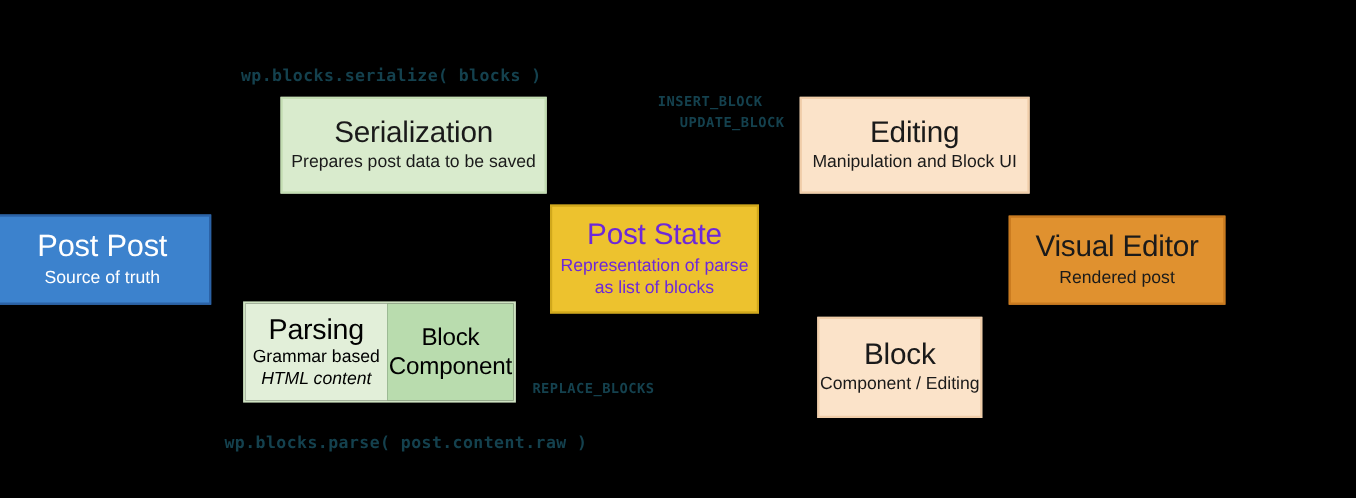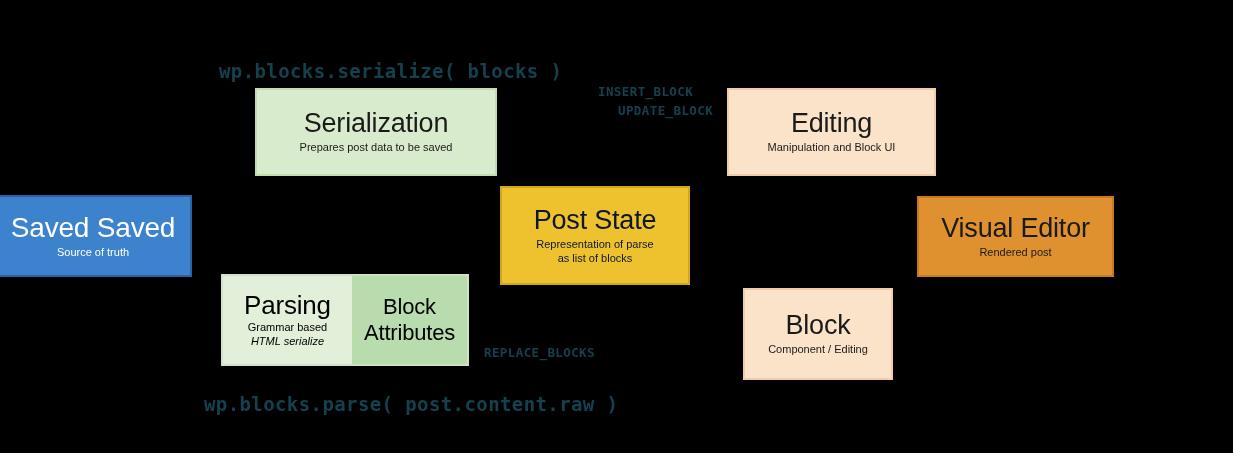--- a/index.html
+++ b/index.html
@@ -27,21 +27,21 @@
     text-align: center;
     line-height: 1.08;
   }
   .node .title {
     font-size: 27px;
     font-weight: 400;
     letter-spacing: -0.2px;
     margin-bottom: 3px;
   }
   .node .sub {
-    font-size: 11px;
+    font-size: 16px;
     font-weight: 400;
     line-height: 1.25;
   }
   .node .sub .ital {
     font-style: italic;
     display: block;
   }
 
   
   #node-saved-post {
@@ -88,21 +88,21 @@
   #node-block-attributes .title {
     font-size: 22px;
     line-height: 1.18;
     margin-bottom: 0;
   }
 
   #node-post-state {
     left: 500px; top: 186px; width: 190px; height: 99px;
     background: #edc22e;
     border: 2px solid #d1a81c;
-    color: #0f172a;
+    color: #6d28d9;
   }
 
   #node-editing {
     left: 727px; top: 88px; width: 209px; height: 88px;
     background: #fbe3c9;
     border: 2px solid #f0cda9;
     color: #1a1a1a;
   }
 
   #node-block {
@@ -117,21 +117,21 @@
     background: #e0912f;
     border: 2px solid #c97a20;
     color: #1a1a1a;
   }
 
   
   .codelabel {
     position: absolute;
     font-family: "DejaVu Sans Mono", monospace;
     font-weight: bold;
-    font-size: 19px;
+    font-size: 15px;
     color: #14414e;
     letter-spacing: 0.4px;
     white-space: pre;
   }
   #label-serialize { left: 219px; top: 60px; }
   #label-parse     { left: 204px; top: 393px; }
   #label-replace-blocks { left: 484px; top: 345px; font-size: 12.5px; }
   #label-insert-block   { left: 598px; top: 84px;  font-size: 12.5px; }
   #label-update-block   { left: 618px; top: 103px; font-size: 12.5px; }
 </style>
@@ -144,41 +144,41 @@
 
   <div class="codelabel" id="label-parse">wp.blocks.parse( post.content.raw )</div>
 
   <div class="codelabel" id="label-replace-blocks">REPLACE_BLOCKS</div>
 
   <div class="codelabel" id="label-insert-block">INSERT_BLOCK</div>
 
   <div class="codelabel" id="label-update-block">UPDATE_BLOCK</div>
 
   <div class="node" id="node-saved-post">
-    <div class="title">Saved Saved</div>
+    <div class="title">Post Post</div>
     <div class="sub">Source of truth</div>
   </div>
 
   <div class="node" id="node-serialization">
     <div class="title">Serialization</div>
     <div class="sub">Prepares post data to be saved</div>
   </div>
 
   <div id="node-parsing-wrap">
     <div class="node" id="node-parsing">
       <div class="title">Parsing</div>
       <div class="sub">
         <span>Grammar based</span>
-        <span class="ital">HTML serialize</span>
+        <span class="ital">HTML content</span>
       </div>
     </div>
     <div class="node" id="node-block-attributes">
       <div class="title">
         <span>Block</span><br>
-        <span>Attributes</span>
+        <span>Component</span>
       </div>
     </div>
   </div>
 
   <div class="node" id="node-post-state">
     <div class="title">Post State</div>
     <div class="sub">
       <span>Representation of parse</span><br>
       <span>as list of blocks</span>
     </div>

